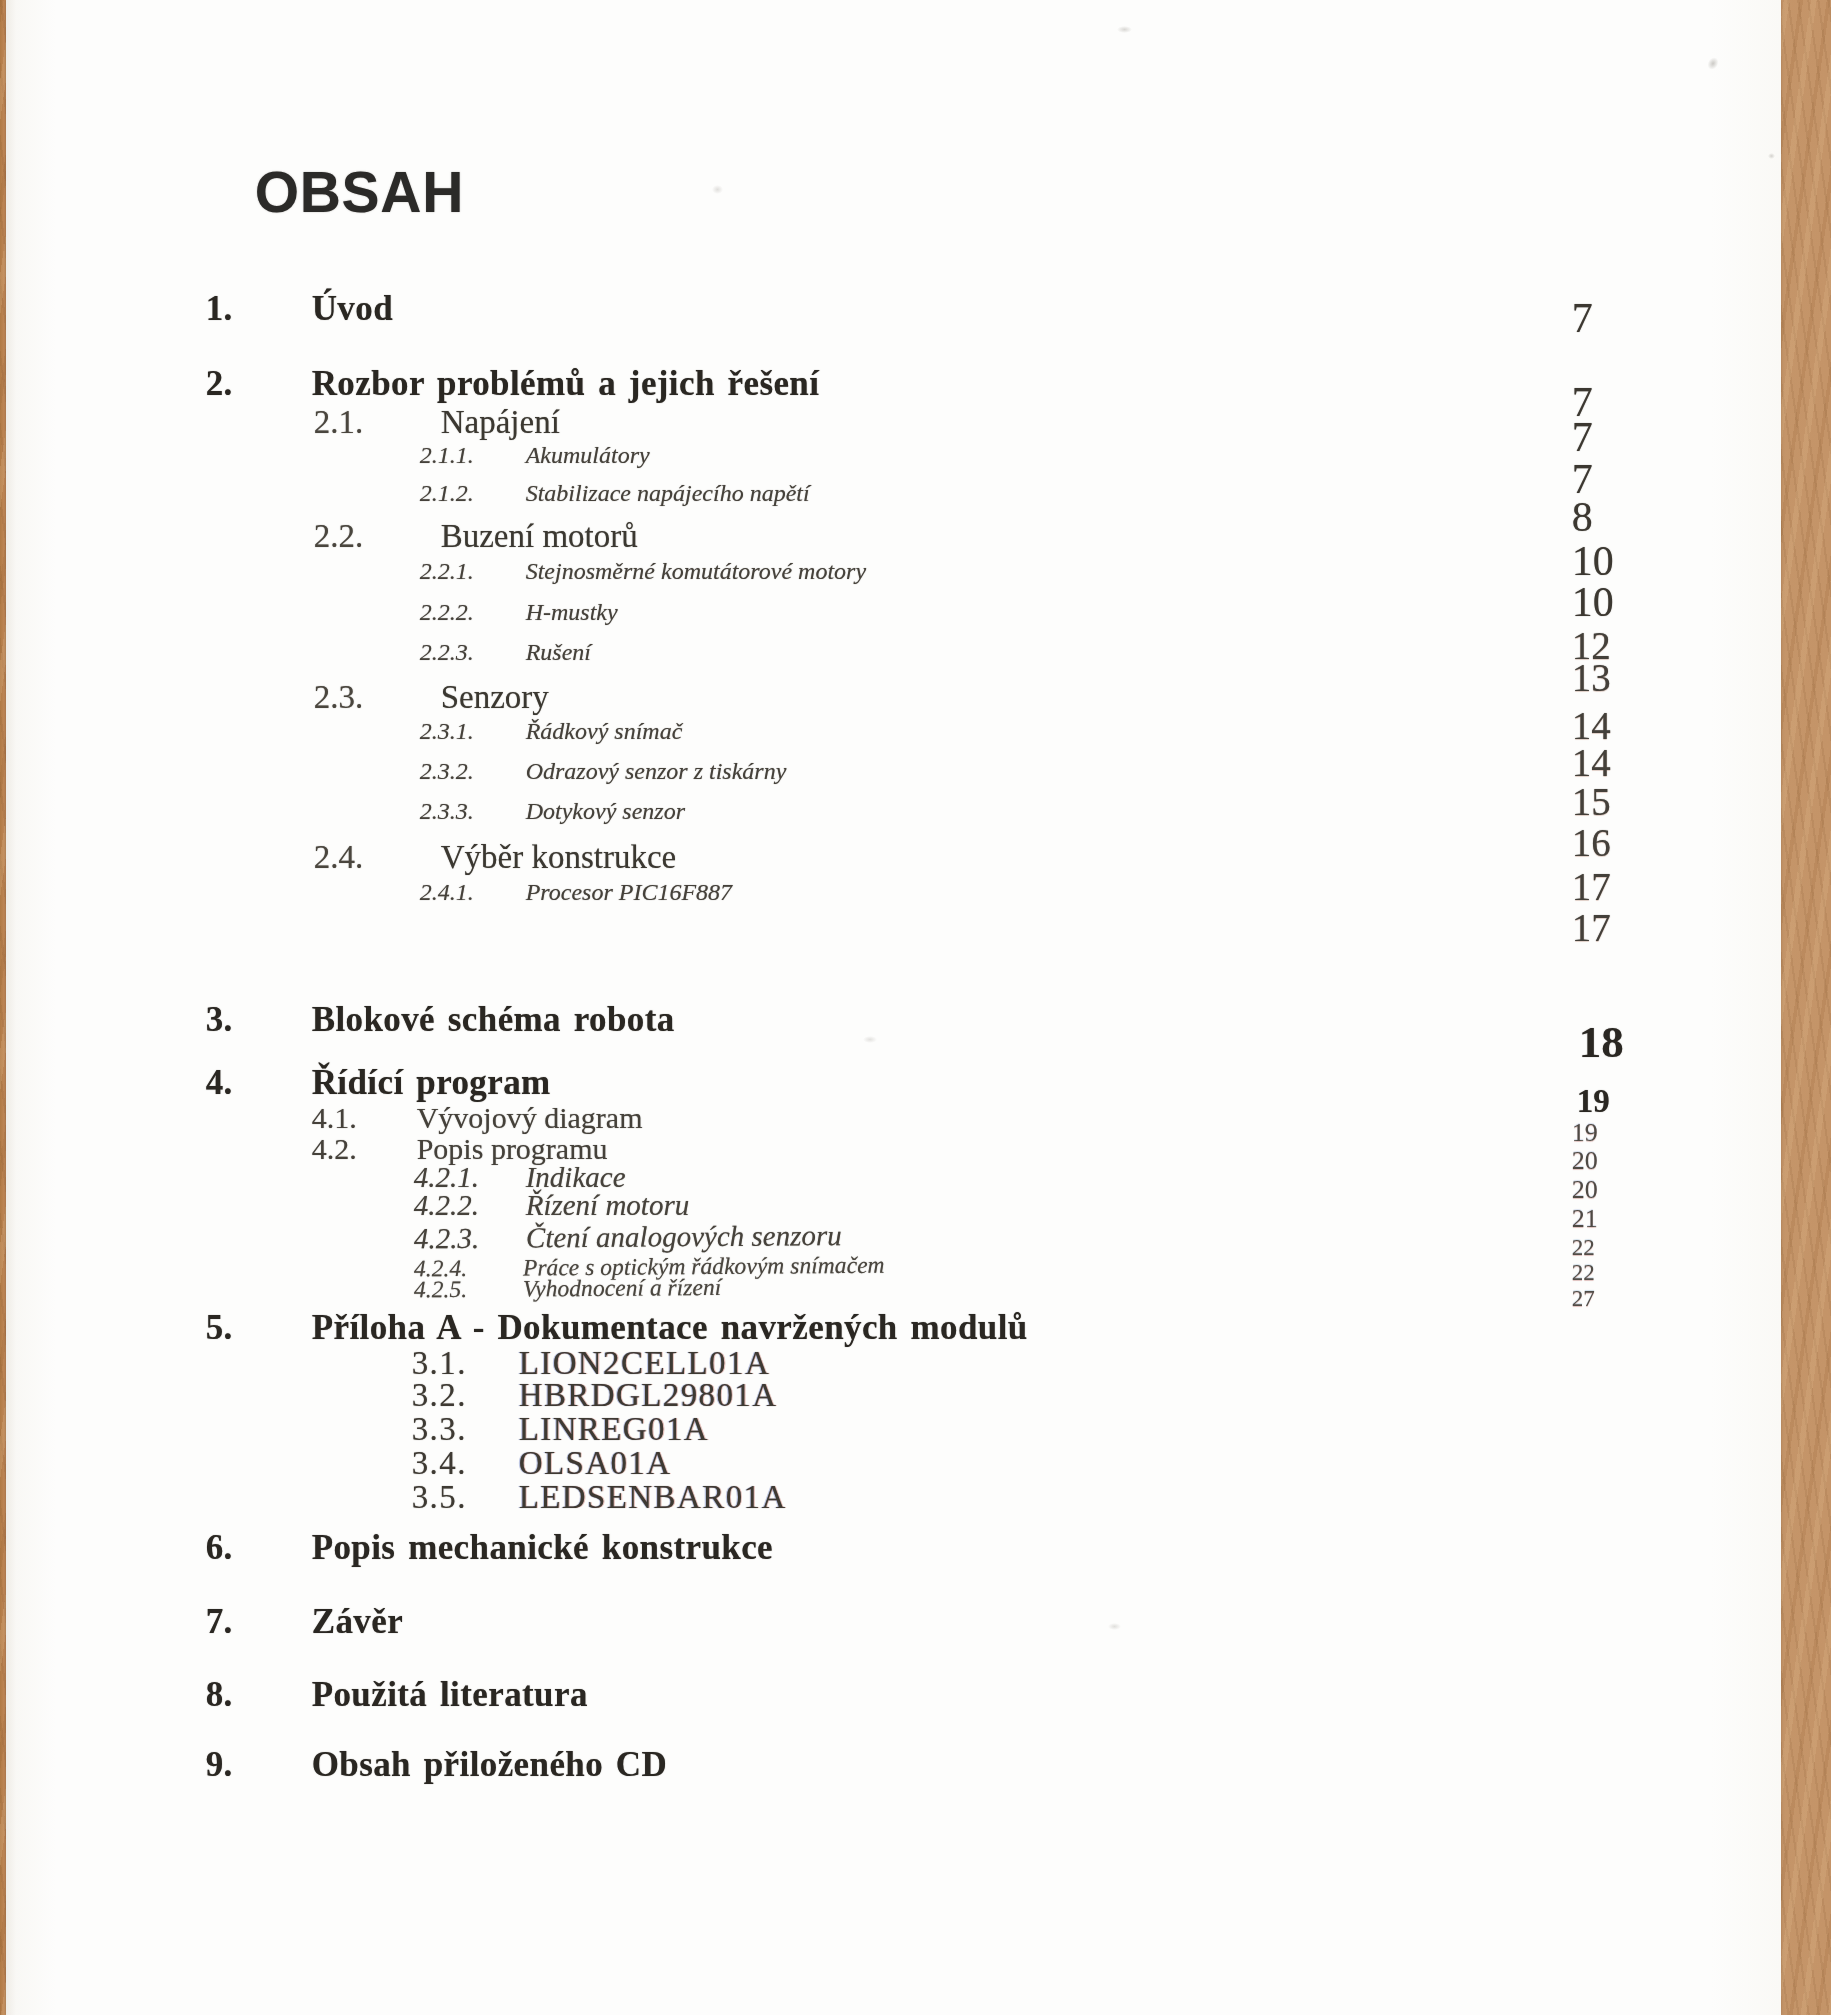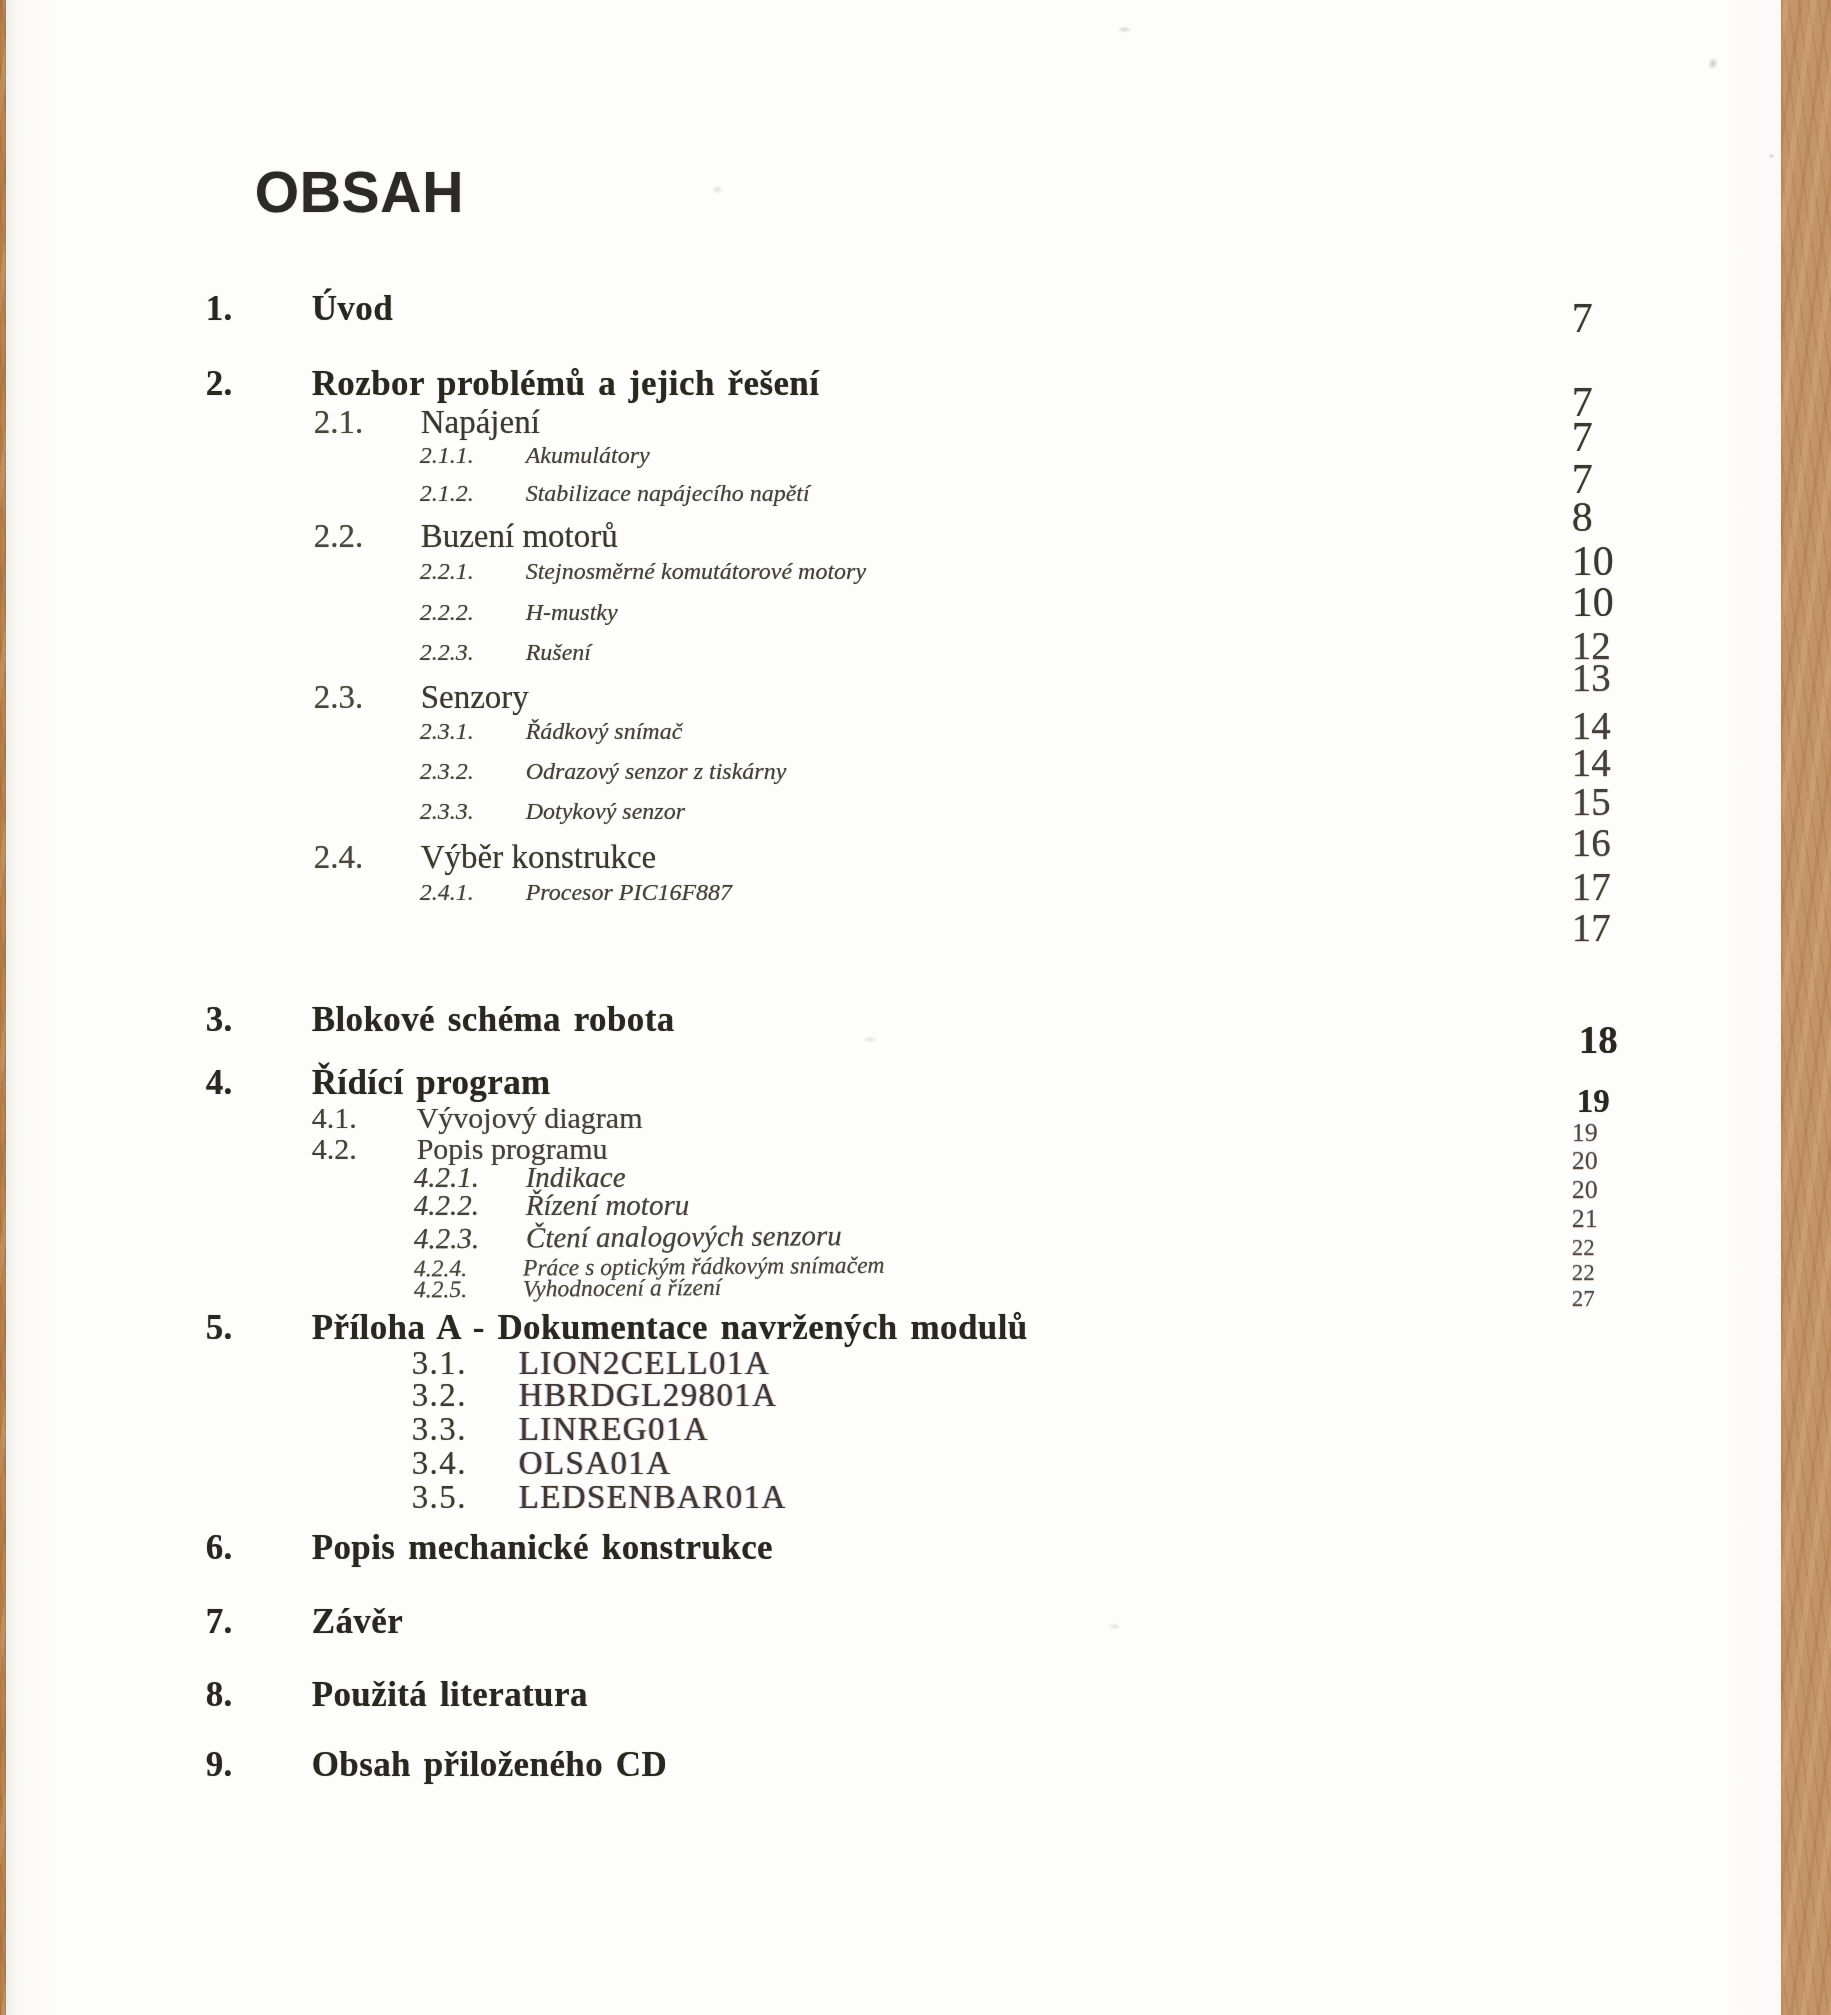--- a/index.html
+++ b/index.html
@@ -25,21 +25,21 @@
   .row .num,.row .lbl{position:absolute;top:0;white-space:nowrap;line-height:1.15;}
   .row .lbl{text-shadow:0 0 1.1px rgba(70,65,58,.6);}
   .row .num{text-shadow:0 0 1.1px rgba(70,65,58,.6);}
 
   .l1{font-weight:bold;font-size:35px;color:#2a2722;letter-spacing:0.4px;word-spacing:3.6px;}
   .l1 .num{left:200px;}
   .l1 .lbl{left:306px;}
 
   .l2{font-size:33px;color:#3b3831;}
   .l2 .num{left:308px;color:#4a463e;}
-  .l2 .lbl{left:415px;}
+  .l2 .lbl{left:435px;}
 
   .l2s{font-size:30px;color:#45413a;}
   .l2s .num{left:306px;}
   .l2s .lbl{left:411px;}
 
   .l3{font-style:italic;font-size:24px;color:#45413a;}
   .l3 .num{left:414px;}
   .l3 .lbl{left:520px;}
 
   .l4{font-style:italic;font-size:29px;color:#46423b;}
@@ -56,21 +56,21 @@
   .mod .lbl{text-shadow:1.1px 0 rgba(190,70,55,.28), -1.1px 0 rgba(60,90,190,.28), 0 0 1.1px rgba(70,65,58,.65);}
 
   .tilt{transform:rotate(-0.45deg);transform-origin:40% 50%;}
 
   .pnum{
     position:absolute;left:1566px;font-family:"Liberation Serif",serif;color:#3c3831;
     line-height:1;white-space:nowrap;text-shadow:0 0 1.1px rgba(70,65,58,.6);
   }
   .pnum.lg{font-size:42px;}
   .pnum.md{font-size:39px;color:#44403a;text-shadow:0 1.1px 0.7px rgba(170,90,60,.22),0 0 1.1px rgba(70,65,58,.6);}
-  .pnum.b18{font-size:39px;font-weight:bold;color:#2a2722;left:1573px;}
+  .pnum.b18{font-size:45px;font-weight:bold;color:#2a2722;left:1573px;}
   .pnum.b19{font-size:33px;font-weight:bold;color:#2a2722;left:1571px;}
   .pnum.sm{font-size:26px;color:#4e4a44;text-shadow:0 1.4px 0.7px rgba(160,60,50,.3),0 -0.7px 0.7px rgba(60,90,170,.2);}
   .pnum.xs{font-size:23px;color:#514d47;text-shadow:0 1.4px 0.7px rgba(160,60,50,.3),0 -0.7px 0.7px rgba(60,120,170,.22);}
 
   .smudge{position:absolute;border-radius:50%;pointer-events:none;}
 </style>
 </head>
 <body>
 
 <div class="paper">

